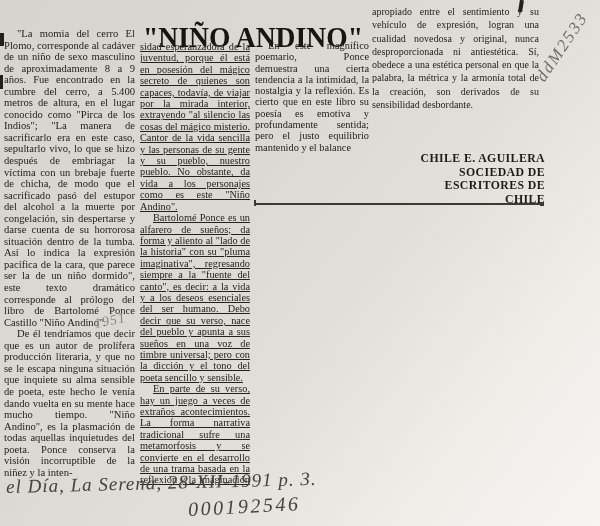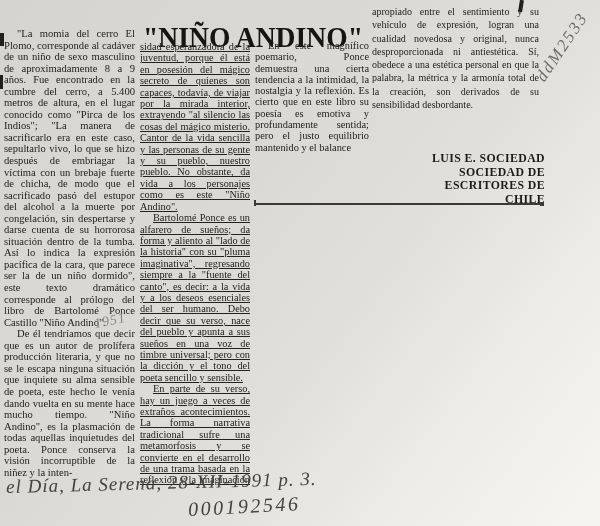--- a/index.html
+++ b/index.html
@@ -59,21 +59,21 @@
   </div>
 
   <div class="col col3">
     <p>En este magnífico poemario, Ponce demuestra una cierta tendencia a la intimidad, la nostalgia y la reflexión. Es cierto que en este libro su poesía es emotiva y profundamente sentida; pero el justo equilibrio mantenido y el balance</p>
   </div>
 
   <div class="col col4">
     <p class="cont">apropiado entre el sentimiento y su vehículo de expresión, logran una cualidad novedosa y original, nunca desproporcionada ni antiestética. Sí, obedece a una estética personal en que la palabra, la métrica y la armonía total de la creación, son derivados de su sensibilidad desbordante.</p>
   </div>
 
-  <div class="byline">LUIS E. SOCIEDAD
+  <div class="byline">CHILE E. AGUILERA
 SOCIEDAD DE
 ESCRITORES DE
 CHILE</div>
 
   <div class="rule"></div>
 
   <div class="hw hw-year">1951</div>
   <div class="hw hw-margin">ddM2533</div>
   <div class="hw hw-source">el Día, La Serena, 28-XII-1991 p. 3.</div>
   <div class="hw hw-number">000192546</div>

